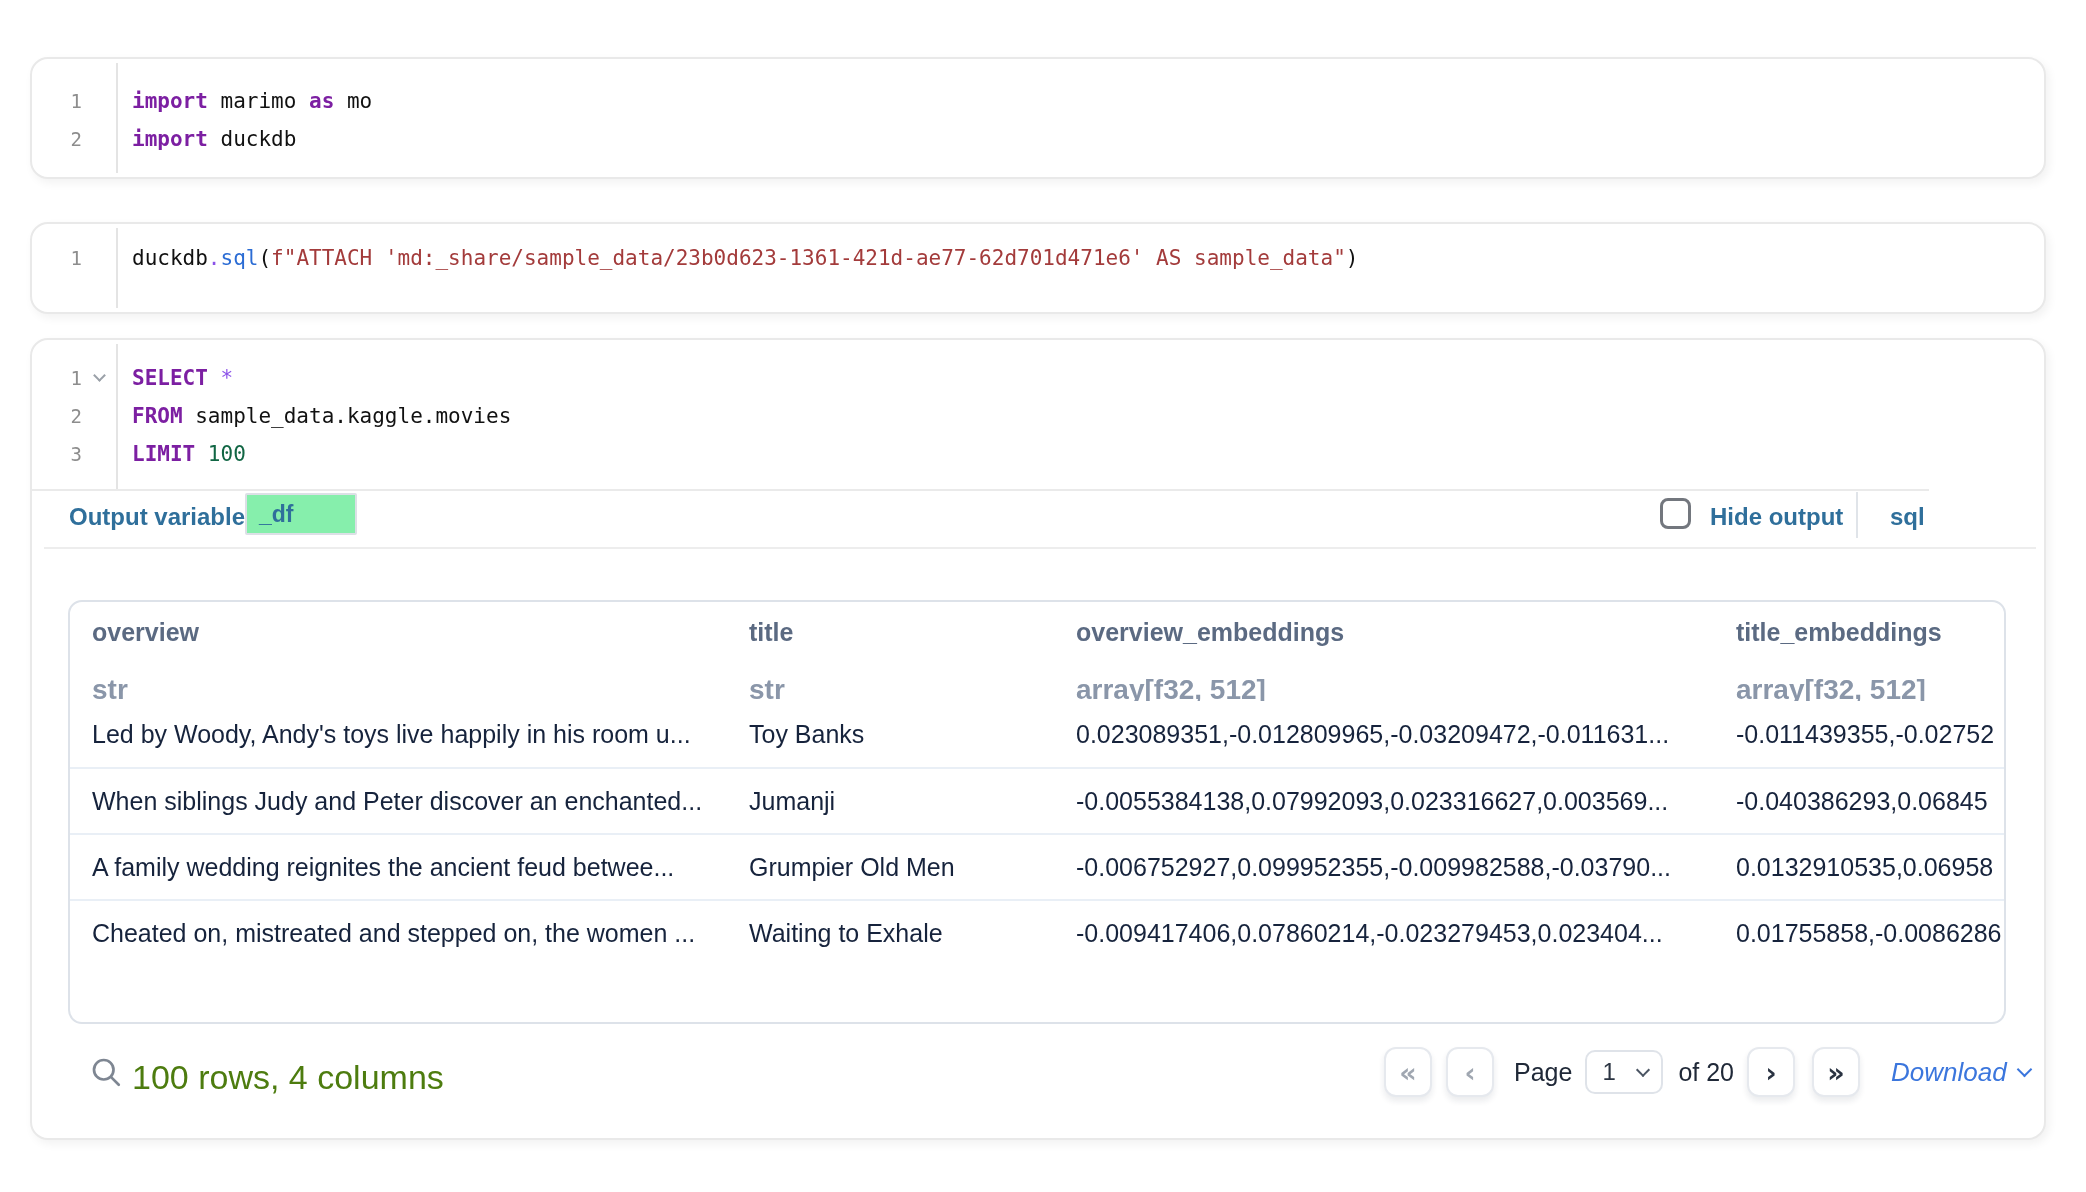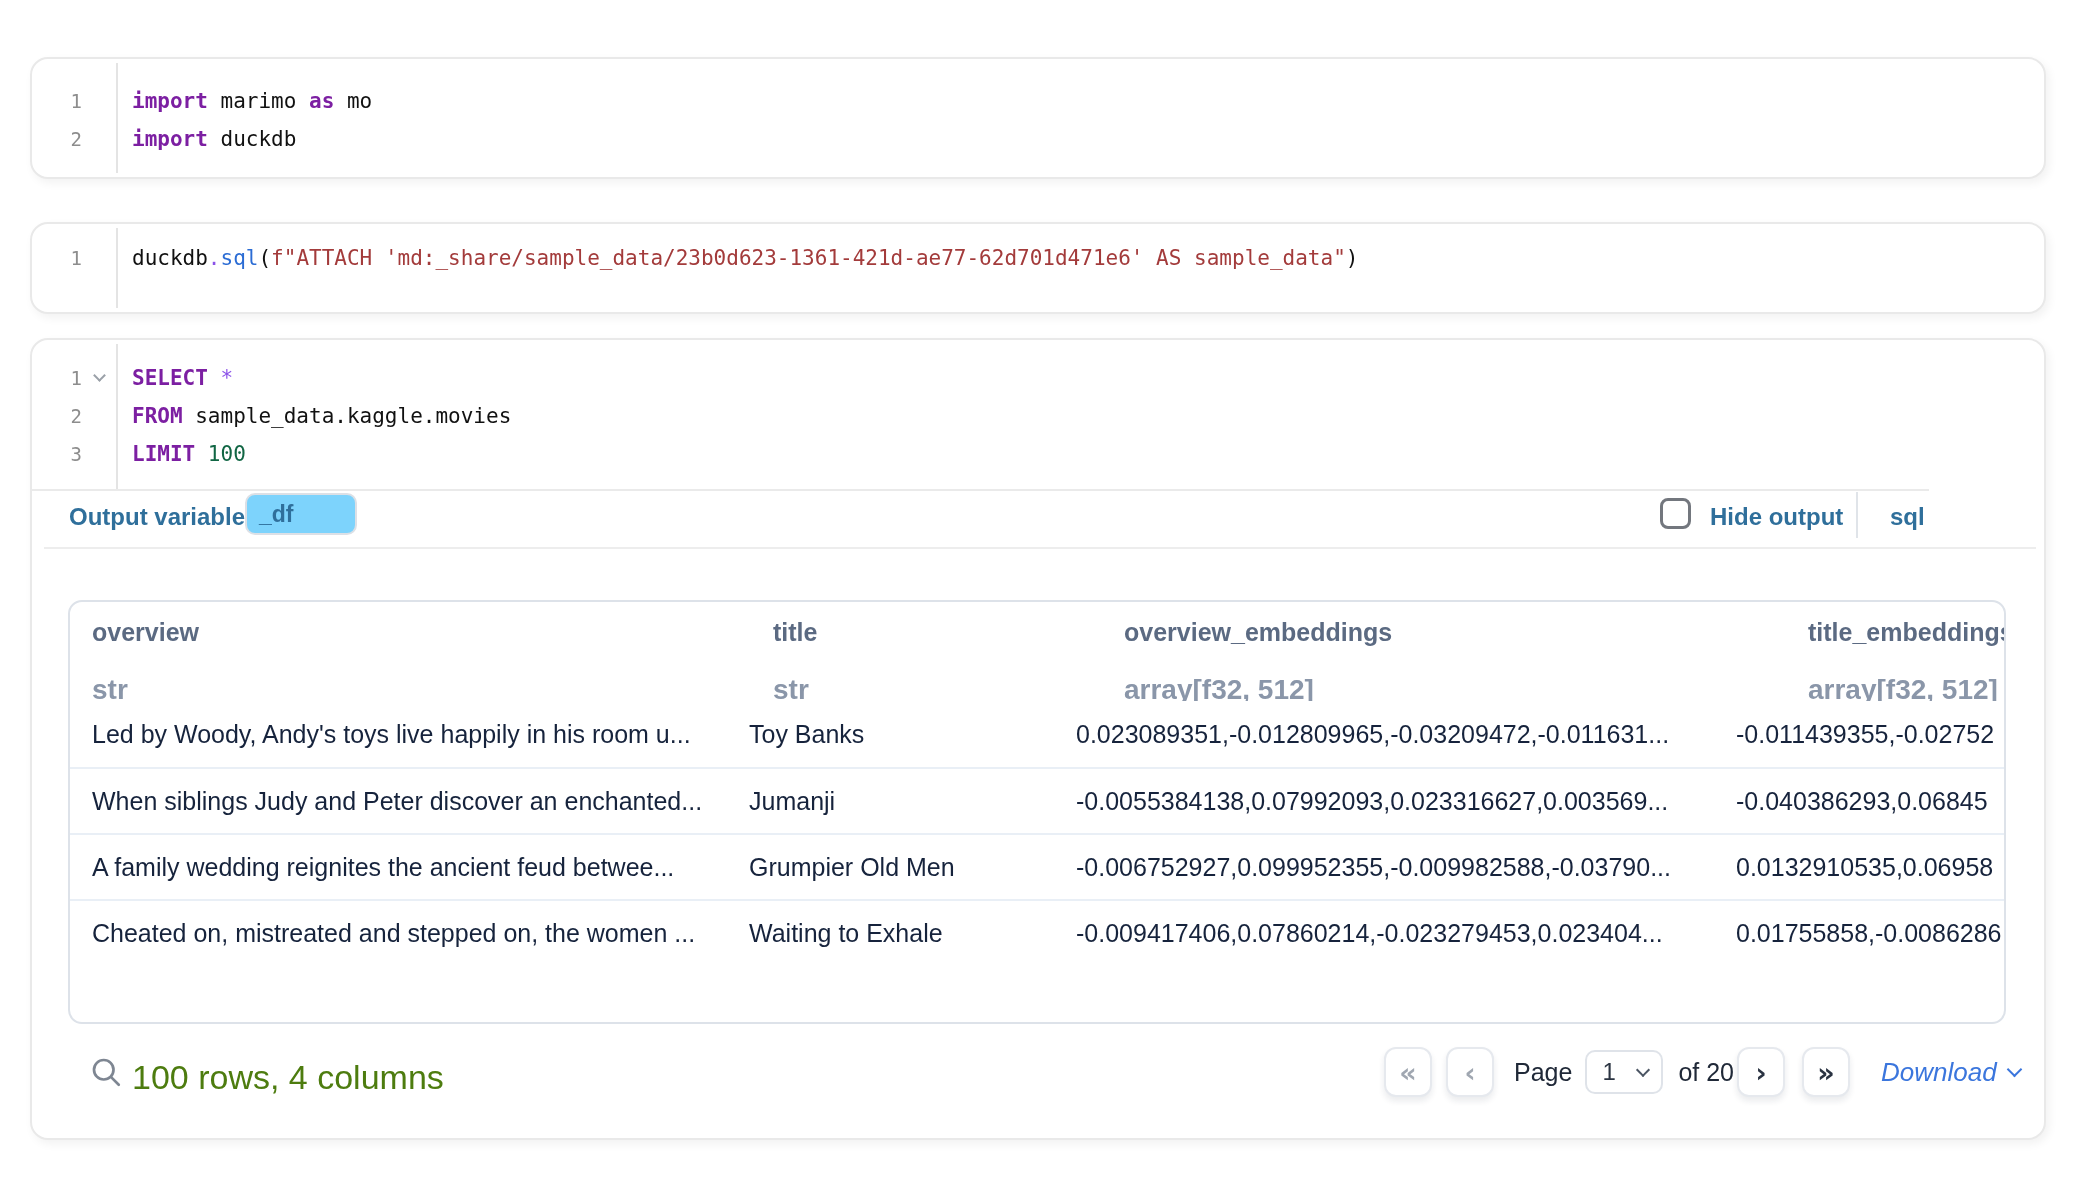--- a/index.html
+++ b/index.html
@@ -35,34 +35,34 @@
   .op { color:#8b52e8; }
   .s  { color:#a33b3b; }
   .num{ color:#116644; }
 
   
   .hr1 { position:absolute; left:0; top:149px; width:1897px; border-top:2px solid #eaeaea; }
   .hr2 { position:absolute; left:12px; top:207px; width:1992px; border-top:2px solid #ededed; }
 
   .outlabel { position:absolute; left:37px;  top:163px; font-size:24px; font-weight:700; color:#2f6f9b; }
   .outbox   { position:absolute; left:213px; top:153px; width:112px; height:42px;
-              border:2px solid #dce0e6; border-radius:10px; background:#7dd3fc;
+              border:2px solid #dce0e6; border-radius:2px; background:#86efac;
               display:flex; align-items:center; padding-left:12px;
               font-size:23px; font-weight:700; color:#2f6f9b; }
   .cb       { position:absolute; left:1628px; top:158px; width:31px; height:31px;
               border:3px solid #73777e; border-radius:8px; background:#fff; }
   .hideout  { position:absolute; left:1678px; top:163px; font-size:24px; font-weight:700; color:#2f6f9b; }
   .vsep     { position:absolute; left:1824px; top:152px; width:2px; height:46px; background:#e0e4e9; }
   .sqllabel { position:absolute; left:1858px; top:163px; font-size:24px; font-weight:700; color:#2f6f9b; }
 
   
   .dftable { position:absolute; left:36px; top:260px; width:1938px; height:424px;
              border:2px solid #dde2e9; border-radius:14px; overflow:hidden; background:#fff; }
   .trow { display:grid; grid-template-columns:657px 327px 660px 1fr; }
-  .thead { padding-top:16px; height:99px;gap:24px; }
+  .thead { padding-top:16px; height:99px; }
   .th { padding-left:22px; overflow:hidden; white-space:nowrap; }
   .thname { font-size:25px; font-weight:700; color:#5b6a82; }
   .thtype { font-size:28px; color:#8a96a9; margin-top:27px;font-weight:bold; }
   .tdata { height:66px; align-items:center; font-size:25px; color:#16233c; }
   .tdata + .tdata { border-top:2px solid #e9eff6; }
   .td { padding-left:22px; white-space:nowrap; overflow:hidden; }
 
   
   .searchicon { position:absolute; left:56px; top:714px; width:36px; height:36px; }
   .summary { position:absolute; left:100px; top:718px; font-size:34px; color:#4d7c0f; }
@@ -73,21 +73,21 @@
           font-size:27px; font-weight:700; font-family:"DejaVu Sans", sans-serif; }
   .pbtn.off { color:#a0a7b1; }
   .pbtn.on  { color:#2a3342; }
   .pglabel { font-size:25px; color:#202938; margin-left:20px;text-align:center; }
   .pgselect { margin-left:13px; width:78px; height:44px; border:2px solid #dfe3e9; border-radius:10px;
               background:#fff; display:flex; align-items:center; }
   .pgval { font-size:24px; color:#2b3442; padding-left:15px; }
   .chev { width:11px; height:11px; border-right:2.5px solid currentColor; border-bottom:2.5px solid currentColor;
           transform:rotate(45deg); display:inline-block; }
   .pgselect .chev { margin-left:auto; margin-right:13px; margin-top:-5px; color:#4b5563; width:10px; height:10px; }
-  .pgtotal { font-size:25px; color:#202938; margin-left:15px; margin-right:3px; }
+  .pgtotal { font-size:25px; color:#202938; margin-left:15px; margin-right:13px; }
   .gap14 { margin-left:14px; }
   .gap17 { margin-left:17px; }
   .download { margin-left:31px; display:flex; align-items:center; color:#3b76dd; cursor:pointer; }
   .dllabel { font-size:26px;font-style:italic; }
   .download .chev { margin-left:12px; margin-top:-5px; }
 </style>
 </head>
 <body>
 
 <div class="page">

